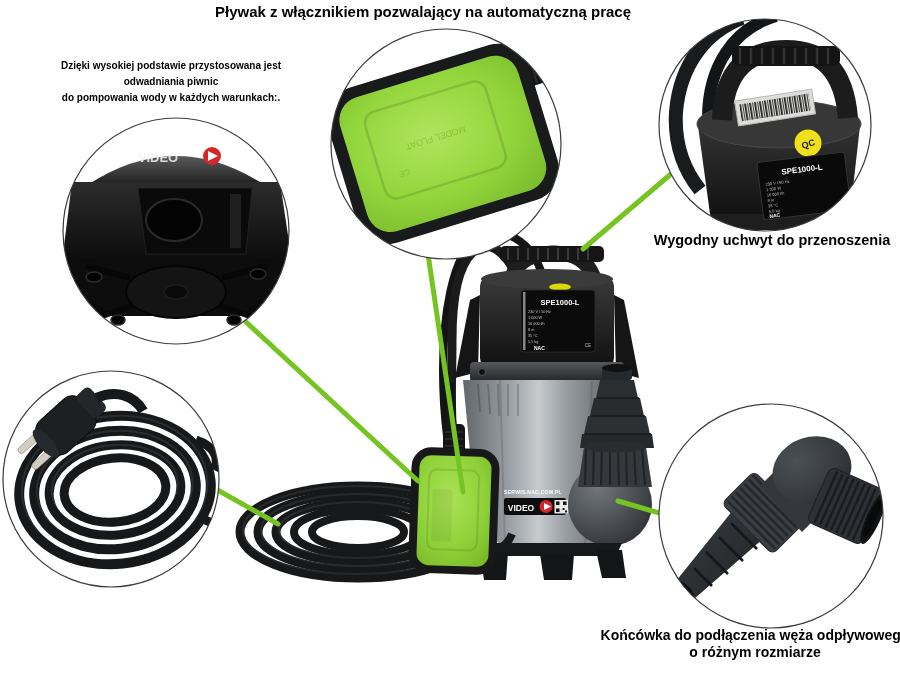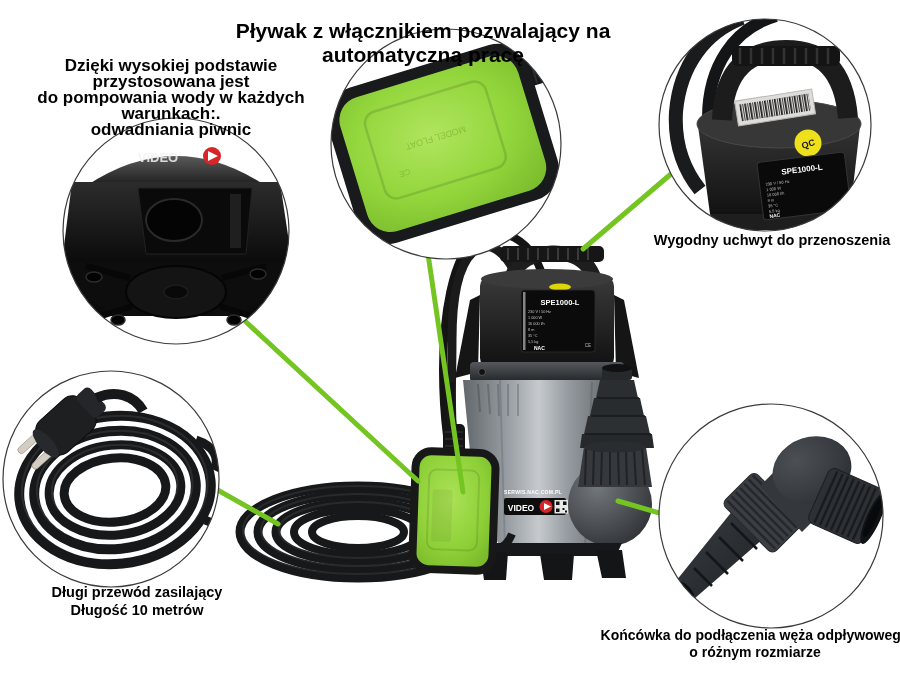--- a/index.html
+++ b/index.html
@@ -1,22 +1,22 @@
 <!DOCTYPE html>
 <html><head>
 <meta charset="utf-8">
 <style>
   html,body{margin:0;padding:0;background:#fff;}
   .canvas{position:relative;width:900px;height:675px;background:#ffffff;overflow:hidden;
           font-family:"Liberation Sans",sans-serif;}
   .canvas svg{position:absolute;left:0;top:0;}
   svg text{font-family:"Liberation Sans",sans-serif;}
   .cap{position:absolute;font-weight:700;color:#000;text-align:center;}
-  #cap-float{left:213px;top:19px;width:420px;font-size:21px;}
-  #cap-base{left:15px;top:58px;width:312px;font-size:17px;line-height:16px;text-align:center;}
+  #cap-float{left:213px;top:3px;width:420px;font-size:15px;}
+  #cap-base{left:15px;top:58px;width:312px;font-size:10px;line-height:16px;text-align:center;}
   #cap-handle{left:642px;top:232px;width:260px;font-size:14.5px;}
   #cap-cord{left:27px;top:584px;width:220px;font-size:14.5px;line-height:17.5px;}
   #cap-outlet{left:595px;top:627px;width:320px;font-size:14px;line-height:17px;}
 </style>
 </head>
 <body>
 
 <div class="canvas">
 
 <svg width="900" height="675" viewBox="0 0 900 675">
@@ -426,29 +426,25 @@
       </g>
     </g>
     <circle cx="771" cy="516" r="112" fill="none" stroke="#3b3b3b" stroke-width="1.2"></circle>
   </g>
 </svg>
 
 <div class="cap" id="cap-float">Pływak z włącznikiem pozwalający na automatyczną pracę</div>
 
 <div class="cap" id="cap-base">
   <div>Dzięki wysokiej podstawie przystosowana jest</div>
+  <div>odwadniania piwnic</div>
   <div>do pompowania  wody w każdych warunkach:.</div>
-  <div>odwadniania piwnic</div>
 </div>
 
 <div class="cap" id="cap-handle">Wygodny uchwyt do przenoszenia</div>
 
-<div class="cap" id="cap-cord">
-  <div>Długi przewód zasilający</div>
-  <div>Długość 10 metrów</div>
-</div>
 
 <div class="cap" id="cap-outlet">
   <div>Końcówka do podłączenia węża odpływowego</div>
   <div>o różnym rozmiarze</div>
 </div>
 
 </div>
 
 </body></html>

